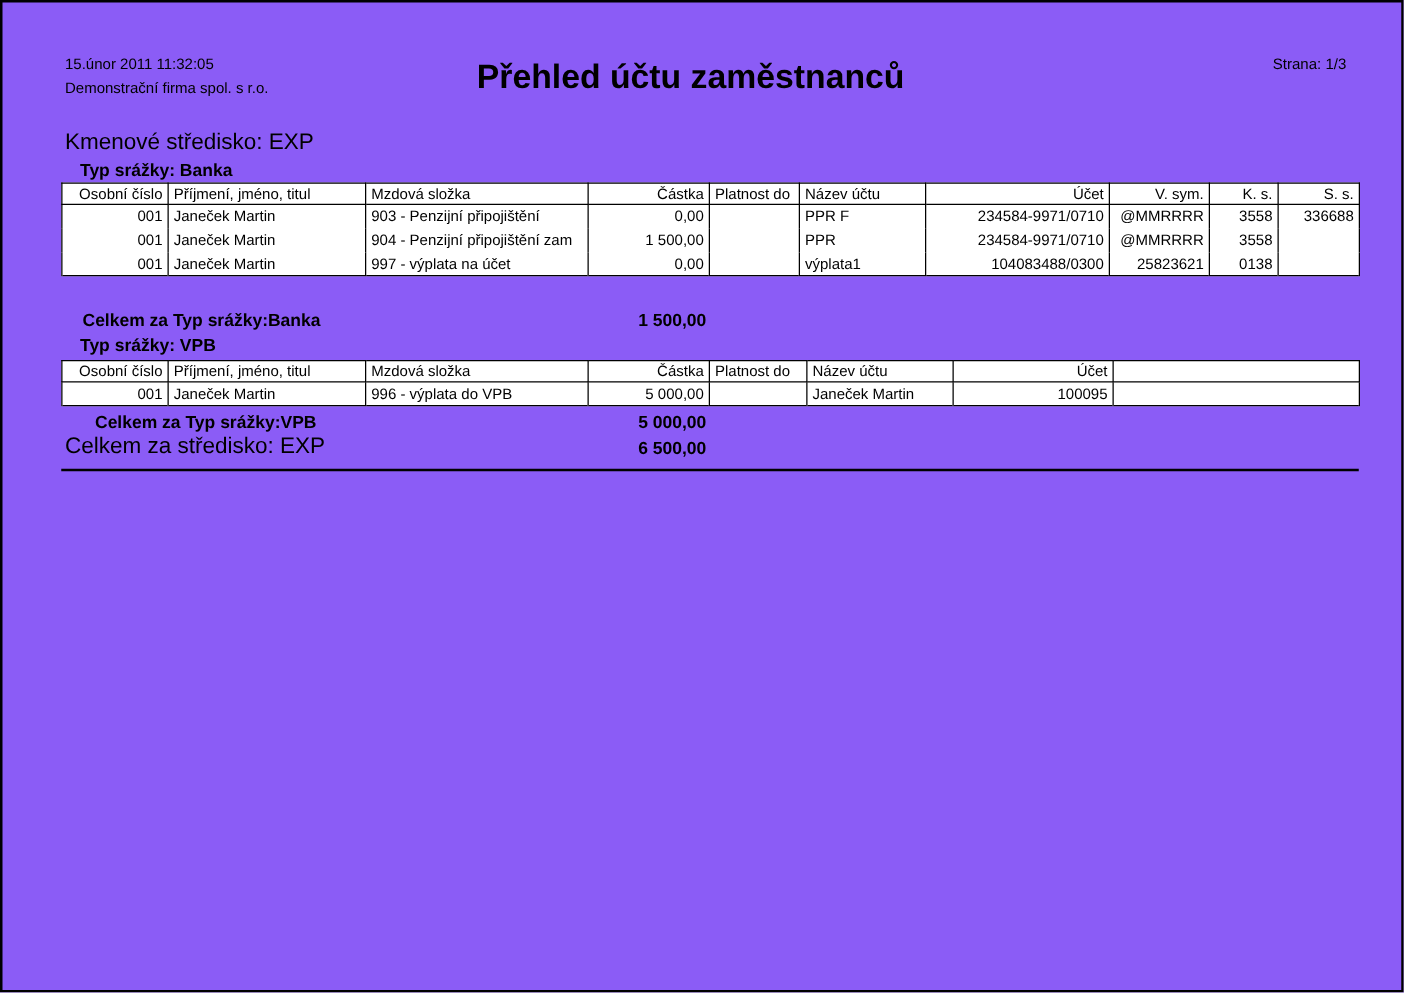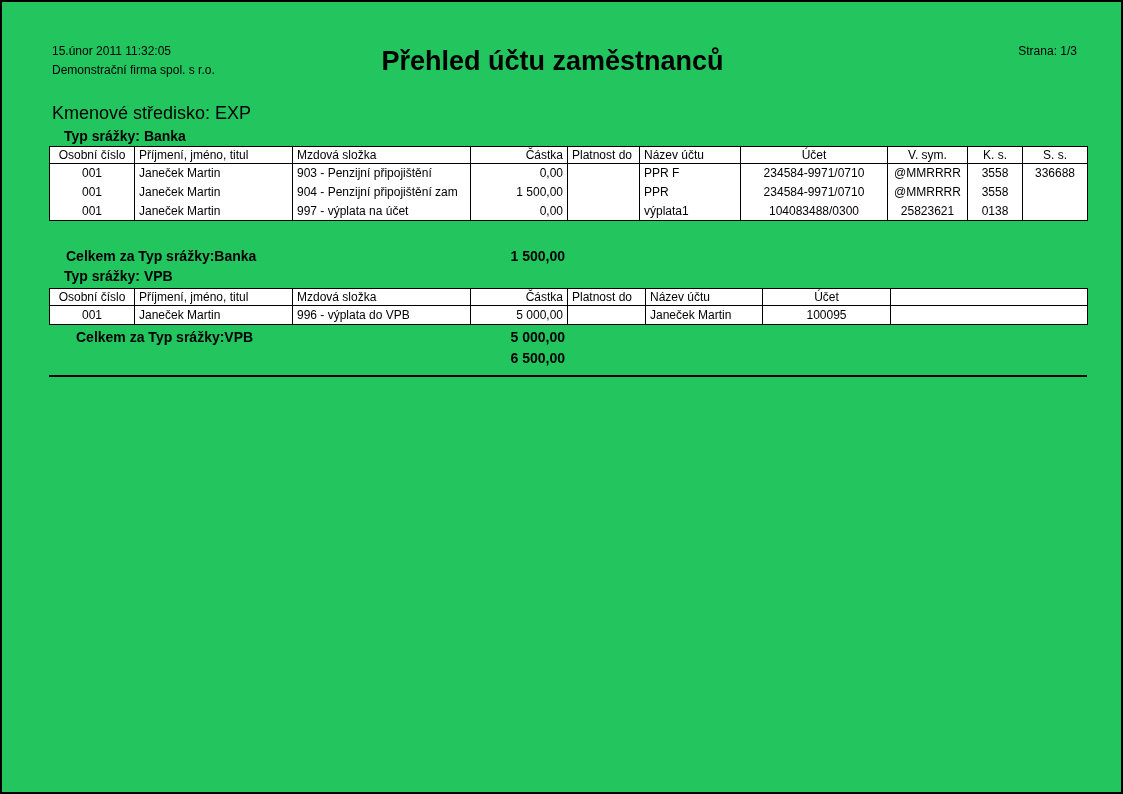--- a/index.html
+++ b/index.html
@@ -1,21 +1,21 @@
 <!DOCTYPE html>
 <html><head>
 <meta charset="utf-8">
 <style>
   html, body { margin: 0; padding: 0; background: #fff; }
   .page {
     position: relative;
     width: 1123px;
     height: 794px;
     box-sizing: border-box;
-    background: #22c55e;
+    background: #8b5cf6;
     border: 2px solid #000000;
     font-family: "Liberation Sans", sans-serif;
     color: #000000;
     overflow: hidden;
   }
   .abs { position: absolute; white-space: nowrap; }
   .meta { font-size: 12px; }
   .title { font-size: 27px; font-weight: bold; left: 0; right: 18px; text-align: center; }
   .period { font-size: 12px; left: 0; right: 0; text-align: center; }
   .pageno { font-size: 12px; right: 44px; text-align: left; }
@@ -43,21 +43,21 @@
     white-space: nowrap;
     box-sizing: border-box;
   }
   table.report thead th {
     border-top: 1px solid #000;
     border-bottom: 1px solid #000;
     height: 17px;
   }
   table.report tbody td { height: 19px; border-top: none; border-bottom: none; }
   .al-l { text-align: left; }
-  .al-c { text-align: center; }
+  .al-c { text-align: right; }
   .al-r { text-align: right; }
   .end-rule { position: absolute; left: 47px; width: 1038px; height: 2px; background: #000; }
 </style>
 </head>
 <body>
 
 <div class="page">
   <div class="abs meta" style="left:50px; top:42px;">15.únor 2011  11:32:05</div>
   <div class="abs meta" style="left:50px; top:61px;">Demonstrační firma spol. s r.o.</div>
   <div class="abs title" style="top:44px;">Přehled účtu zaměstnanců</div>
@@ -169,16 +169,17 @@
             <td class="al-l">Janeček Martin</td>
             <td class="al-c">100095</td>
             <td class="al-l"></td>
           </tr>
         </tbody>
       </table>
       <div class="abs total-label" style="left: 62px; top: 327px; margin-left: 12px;">Celkem za Typ srážky:VPB</div>
       <div class="abs total-value" style="left: 420px; top: 327px;">5 000,00</div>
     </div>
 
+  <div class="abs grand-label" style="left:50px; top:344px;">Celkem za středisko: EXP</div>
   <div class="abs grand-value" style="left:420px; top:348px;">6 500,00</div>
 
   <div class="end-rule" style="top:373px;"></div>
 </div>
 
 </body></html>

